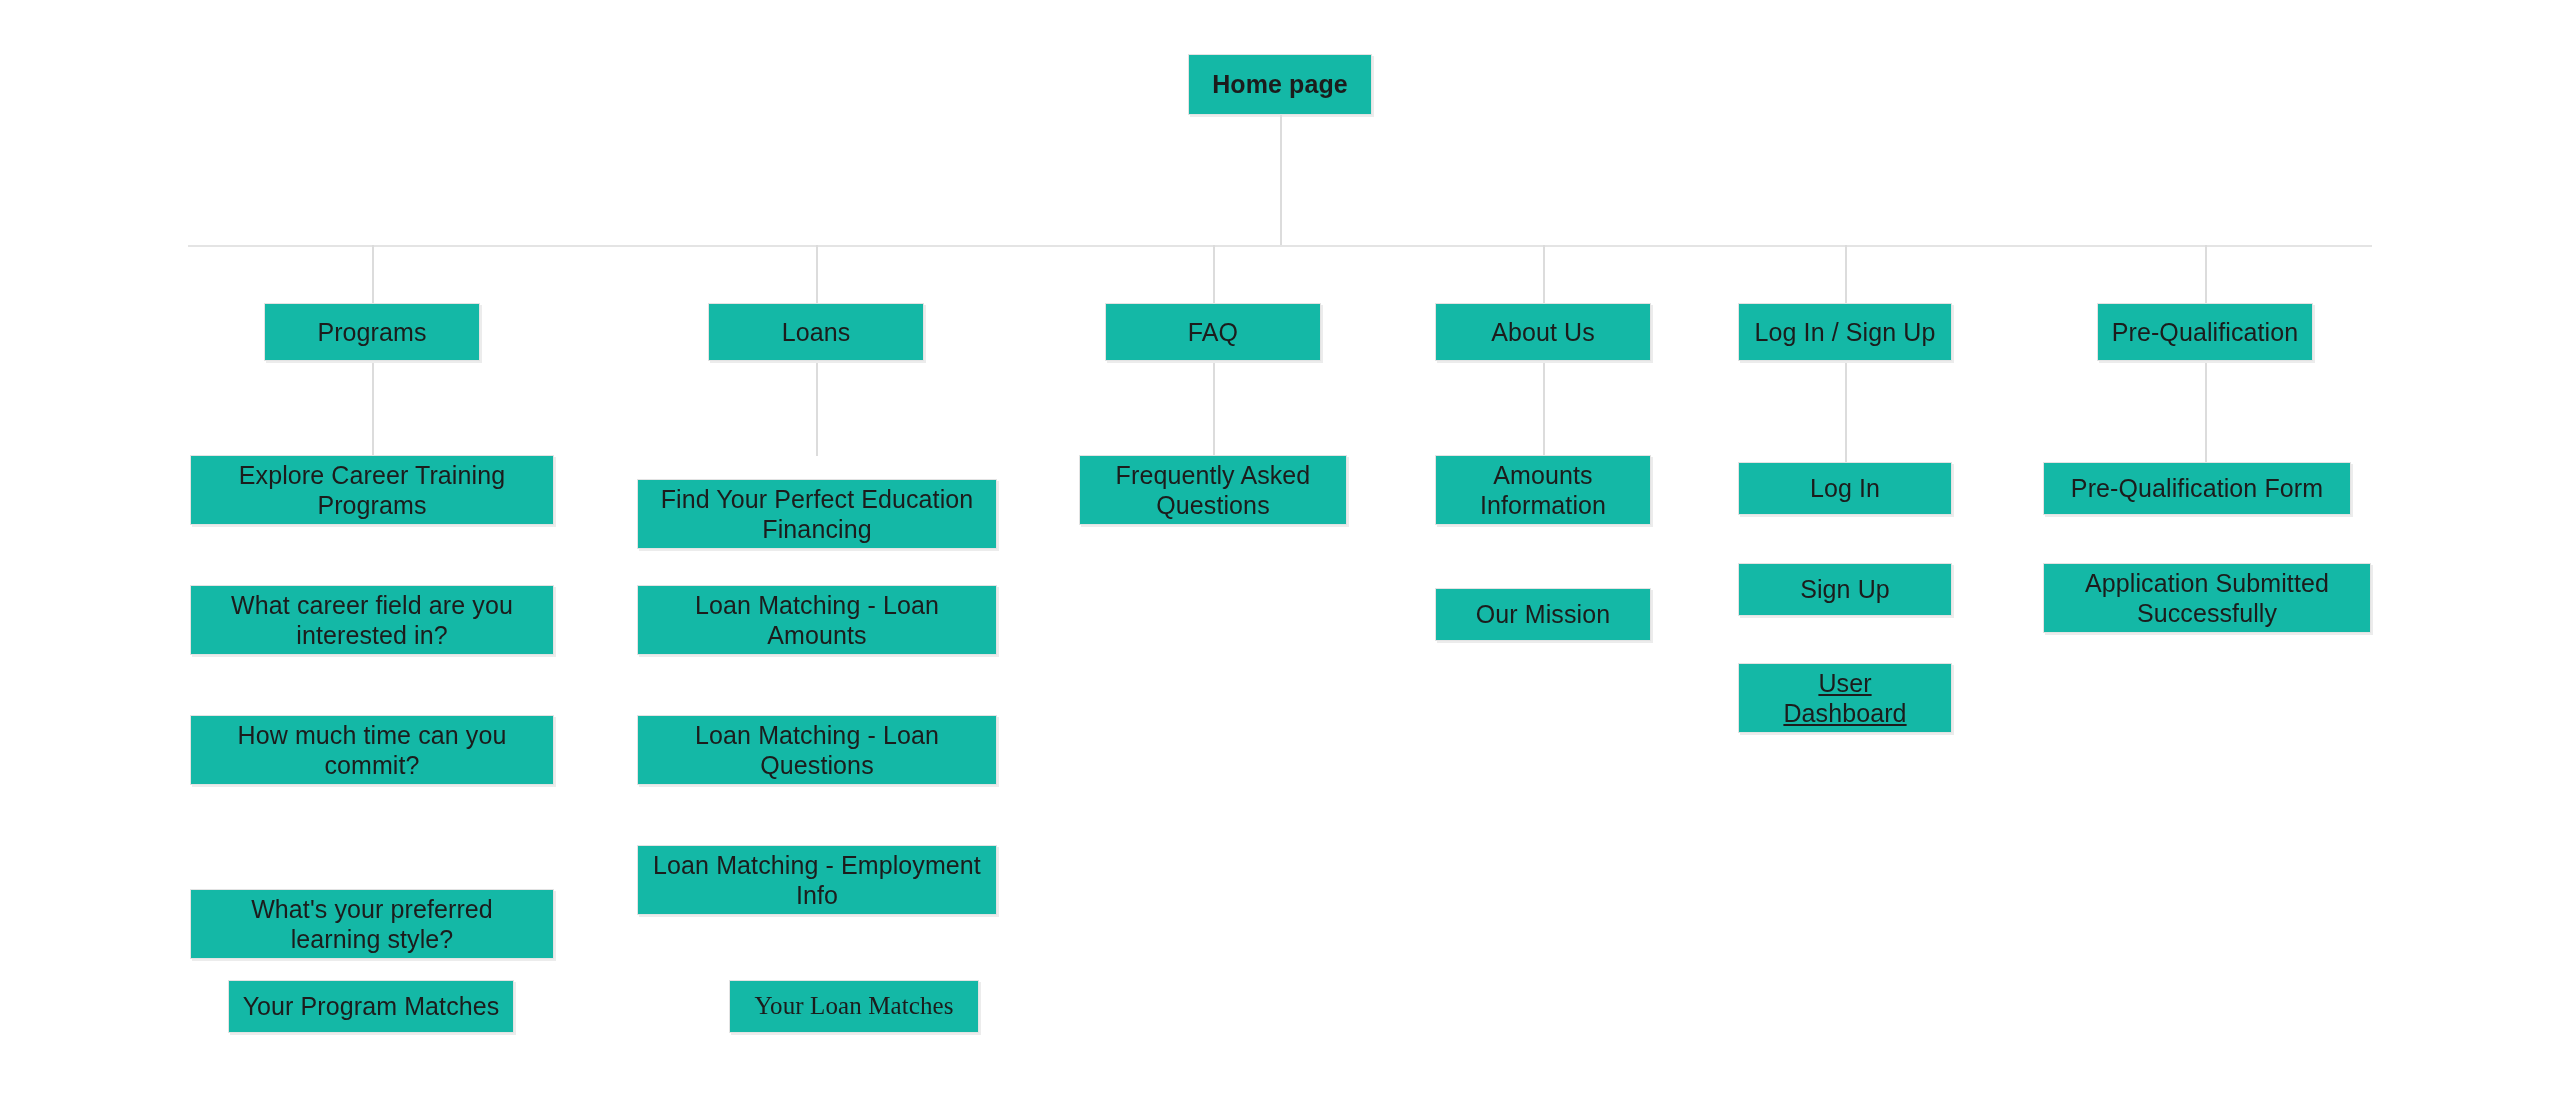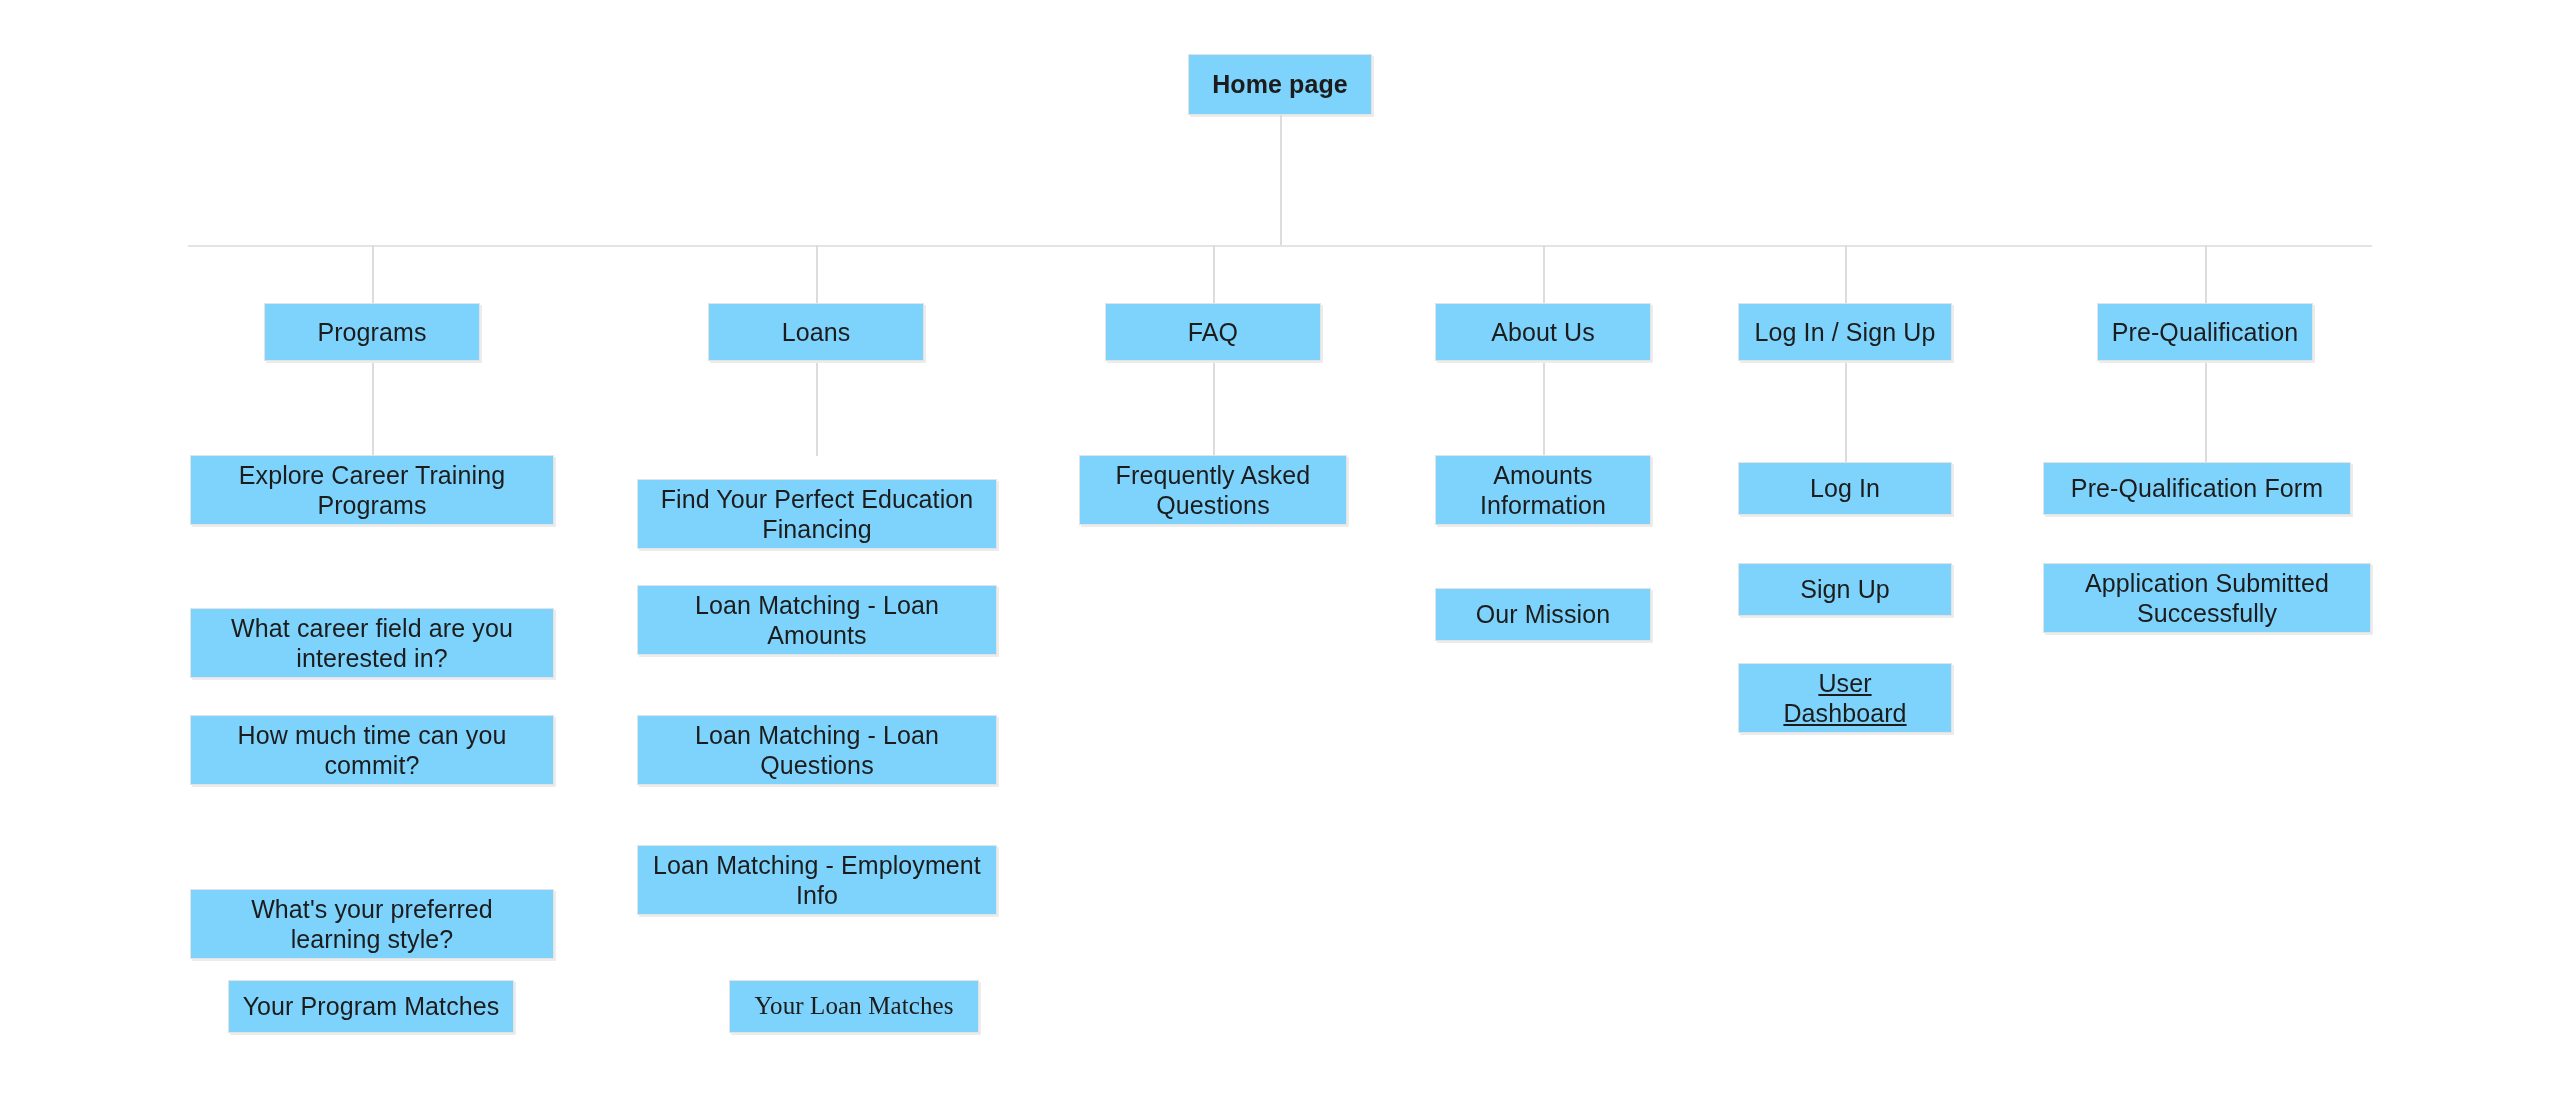--- a/index.html
+++ b/index.html
@@ -16,21 +16,21 @@
     position: relative;
     width: 2560px;
     height: 1102px;
     background: #ffffff;
     overflow: hidden;
   }
   
   .node {
     position: absolute;
     box-sizing: border-box;
-    background: #7dd3fc;
+    background: #14b8a6;
     border: 1px solid #e3e3e3;
     box-shadow: 2px 2px 0 0 #ececec;
     display: flex;
     align-items: center;
     justify-content: center;
     text-align: center;
     color: #1c1c1c;
     font-size: 25px;
     line-height: 1.22;
     letter-spacing: 0.1px;
@@ -83,21 +83,21 @@
       <div class="conn-v" style="left: 2205px; top: 361px; height: 102px;"></div>
     </div>
   <div id="nodes-layer">
       <div class="node" style="left: 264px; top: 303px; width: 216px; height: 58px;">
         <span class="node-label">Programs</span>
       </div>
       <div class="node" style="left: 190px; top: 455px; width: 364px; height: 70px;">
         <span class="node-label">Explore Career Training
 Programs</span>
       </div>
-      <div class="node" style="left: 190px; top: 585px; width: 364px; height: 70px; margin-top: 23px;">
+      <div class="node" style="left: 190px; top: 585px; width: 364px; height: 70px;">
         <span class="node-label">What career field are you
 interested in?</span>
       </div>
       <div class="node" style="left: 190px; top: 715px; width: 364px; height: 70px;">
         <span class="node-label">How much time can you
 commit?</span>
       </div>
       <div class="node" style="left: 190px; top: 845px; width: 364px; height: 70px; margin-top: 44px;">
         <span class="node-label">What's your preferred
 learning style?</span>

